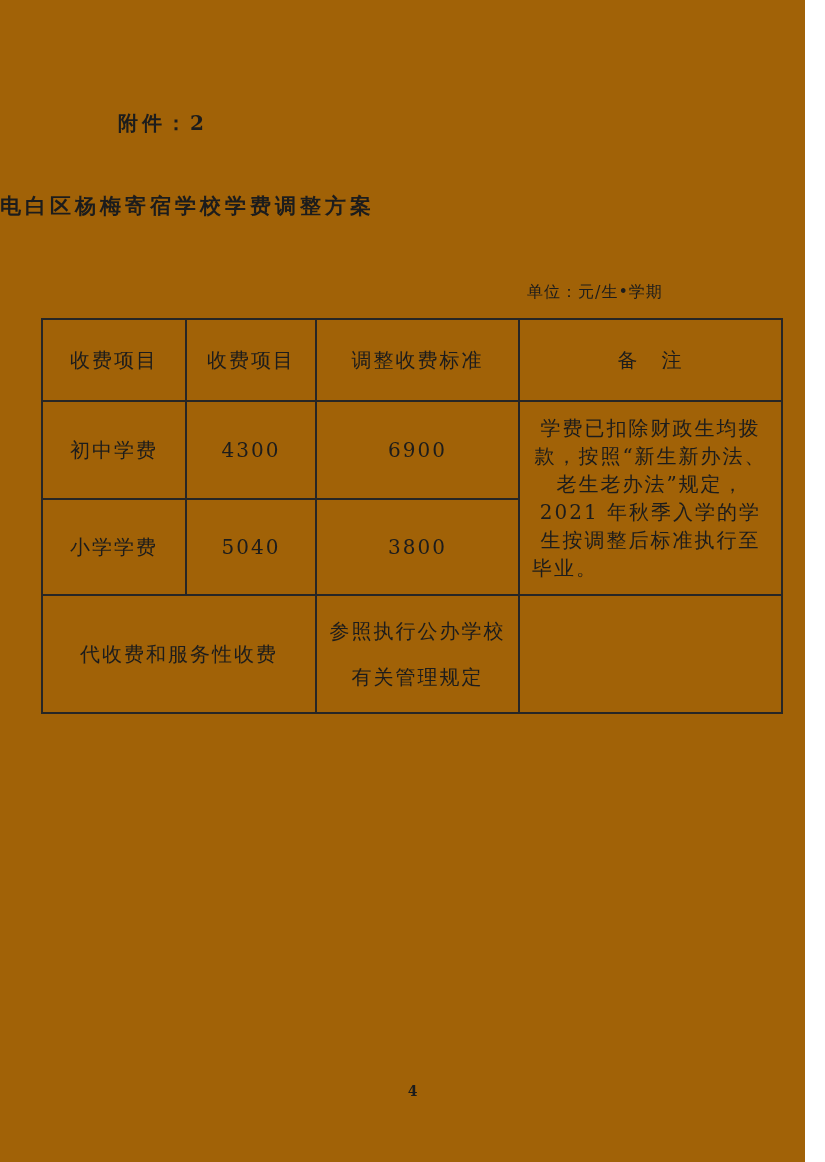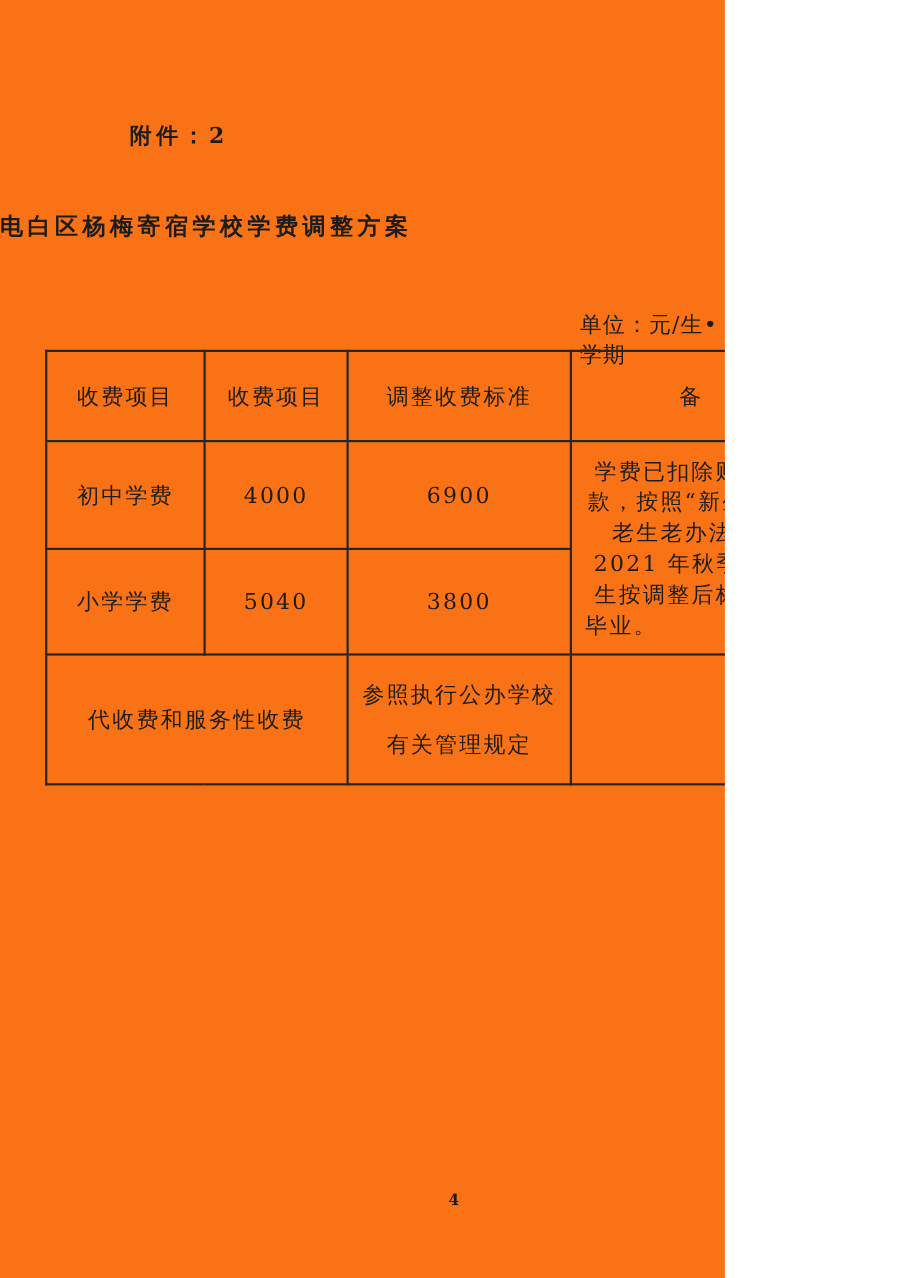--- a/index.html
+++ b/index.html
@@ -2,23 +2,23 @@
 <html><head>
 <meta charset="utf-8">
 <style>
   html, body {
     margin: 0;
     padding: 0;
     background: #ffffff;
   }
   .page {
     position: relative;
-    width: 659px;
+    width: 805px;
     height: 1162px;
-    background: #f97316;
+    background: #a16207;
     font-family: "DejaVu Serif", "Liberation Serif", serif;
     color: #1c1c1c;
     overflow: hidden;
   }
   .attachment {
     position: absolute;
     left: 118px;
     top: 110px;
     font-size: 20px;
     font-weight: bold;
@@ -32,21 +32,21 @@
     margin: 0;
     text-align: left;
     font-size: 21px;
     font-weight: bold;
     letter-spacing: 4px;
   }
   .unit-label {
     position: absolute;
     left: 527px;
     top: 282px;
-    font-size: 20px;
+    font-size: 16px;
     letter-spacing: 1px;
   }
   table.fee-table {
     position: absolute;
     left: 41px;
     top: 318px;
     width: 740px;
     border-collapse: collapse;
     table-layout: fixed;
   }
@@ -111,21 +111,21 @@
     </colgroup>
     <tbody>
       <tr class="r-header">
         <th>收费项目</th>
         <th>收费项目</th>
         <th>调整收费标准</th>
         <th>备　注</th>
       </tr>
       <tr class="r-1">
         <td>初中学费</td>
-        <td class="num-cell">4000</td>
+        <td class="num-cell">4300</td>
         <td class="num-cell">6900</td>
         <td class="remark-cell" rowspan="2">学费已扣除财政生均拨款，按照“新生新办法、老生老办法”规定，2021 年秋季入学的学生按调整后标准执行至毕业。</td>
       </tr>
       <tr class="r-2">
         <td>小学学费</td>
         <td class="num-cell">5040</td>
         <td class="num-cell">3800</td>
       </tr>
       <tr class="r-3">
         <td colspan="2">代收费和服务性收费</td>

